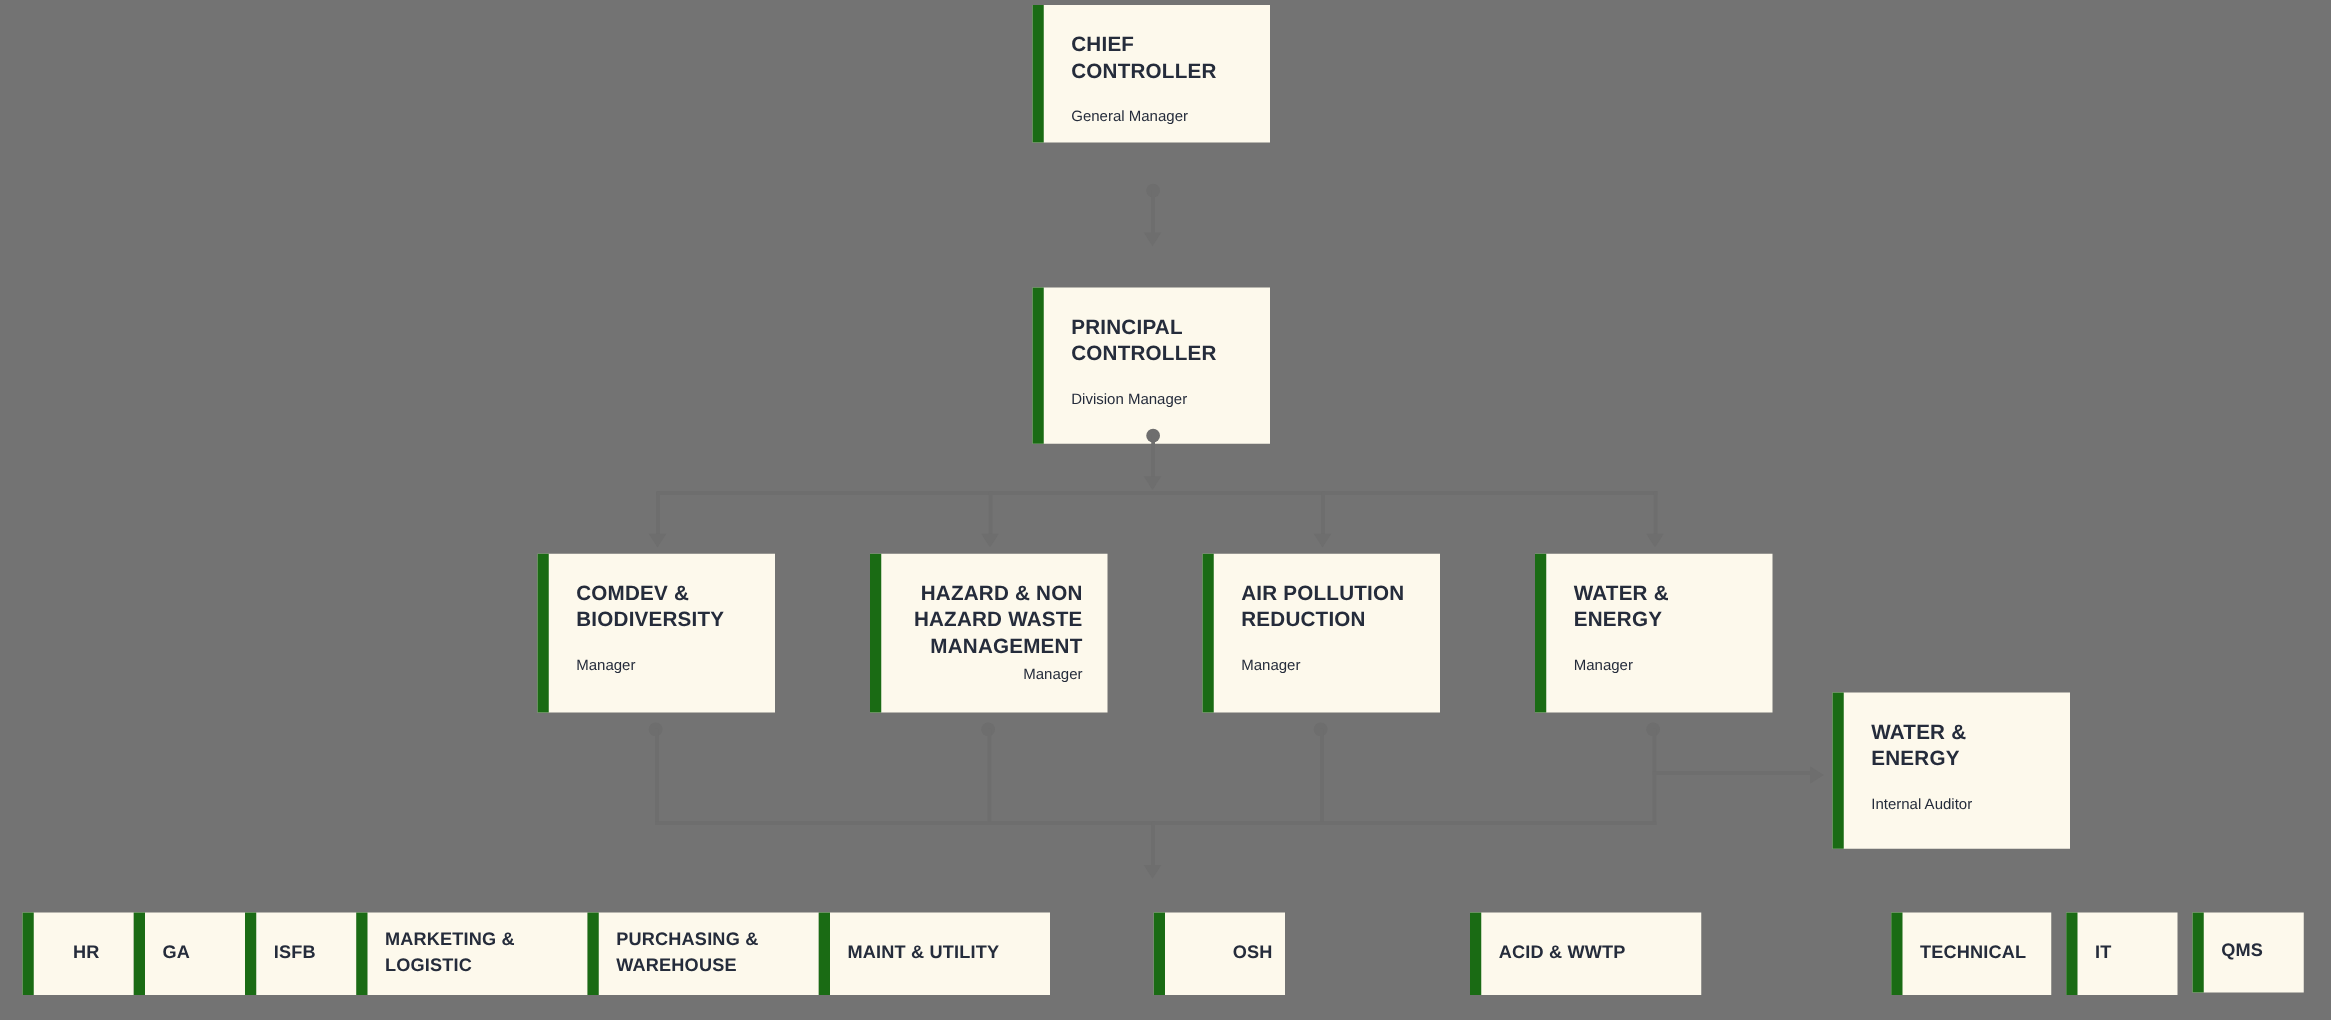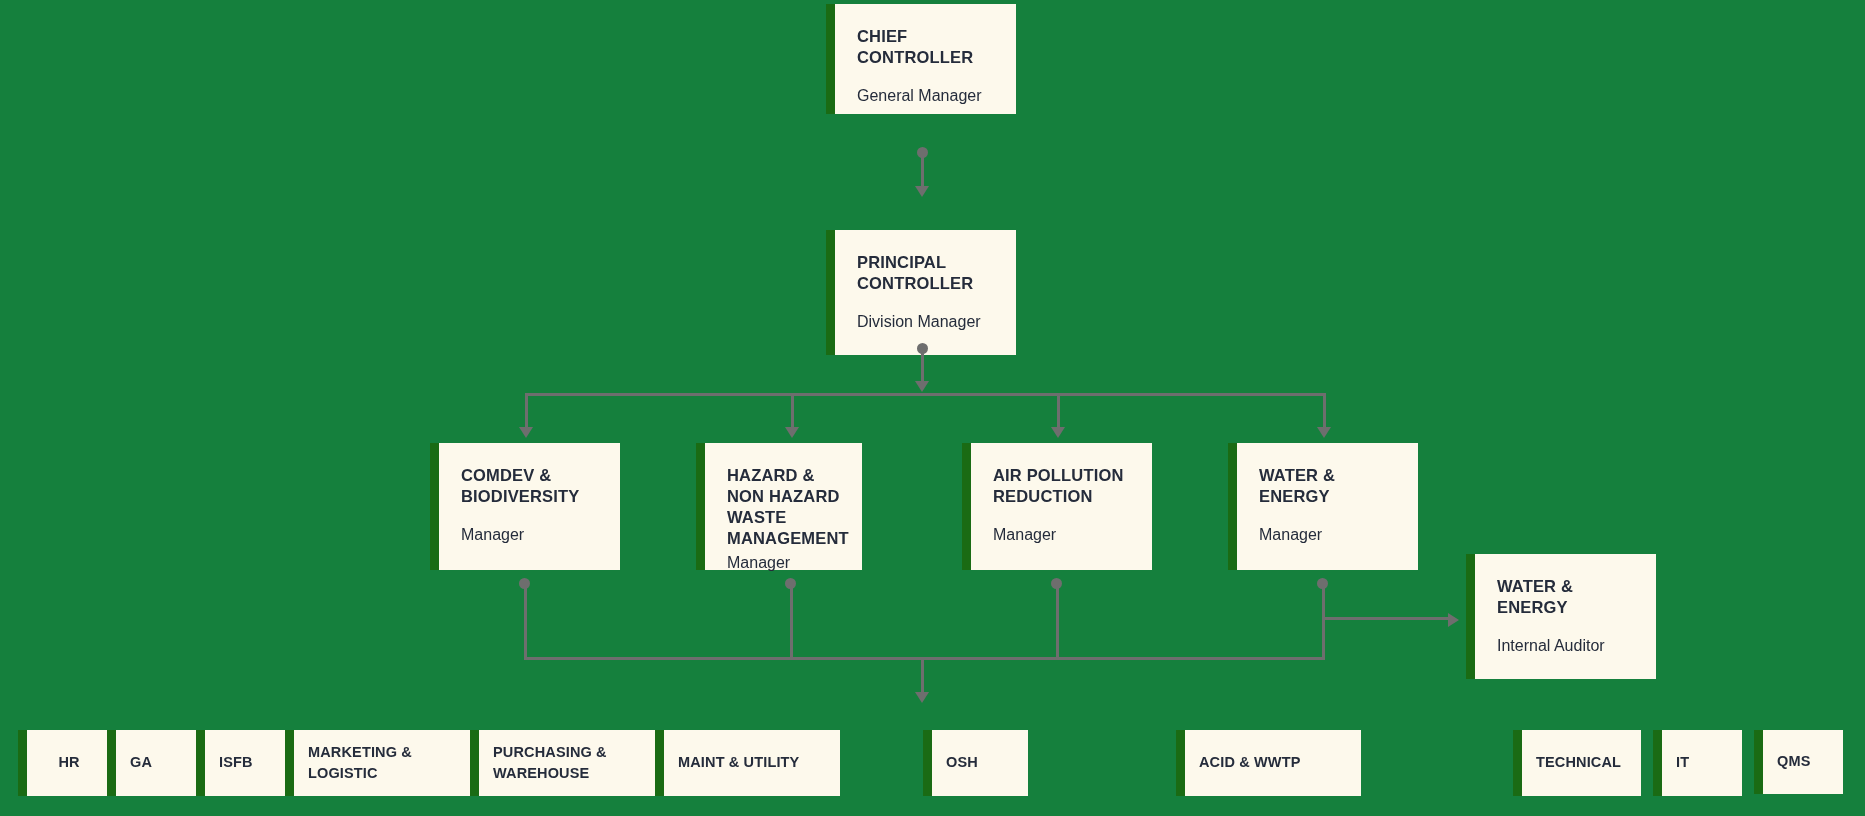--- a/index.html
+++ b/index.html
@@ -5,21 +5,21 @@
 <style>
   html, body {
     margin: 0;
     padding: 0;
     background: #000000;
   }
   #chart-root {
     position: relative;
     width: 1865px;
     height: 816px;
-    background: #15803d;
+    background: #737373;
     font-family: "Liberation Sans", sans-serif;
     overflow: hidden;
   }
 
   
   .node {
     position: absolute;
     background: #fdf9ec;
     box-sizing: border-box;
     border-left: 9px solid #1a6b14;
@@ -36,21 +36,21 @@
   }
   .node .subtitle {
     color: #252c3b;
     font-weight: 400;
     line-height: 1.3;
   }
 
   
   .node.big { padding: 22px 20px 18px 22px; }
   .node.big .title { font-size: 16.5px; }
-  .node.big .subtitle { font-size: 16px; margin-top: 18px; }
+  .node.big .subtitle { font-size: 12px; margin-top: 18px; }
   .node.big.tight .subtitle { margin-top: 4px; }
 
   
   .node.small {
     padding: 0 10px 0 14px;
     justify-content: center;
     border-left-width: 9px;
   }
   .node.small .title {
     font-size: 14.5px;
@@ -123,21 +123,21 @@
   <div class="arrow-down" style="left:1051px; top:427px;"></div>
 
   <div class="conn v" style="left:1323px; top:393px; height:40px;"></div>
   <div class="arrow-down" style="left:1317px; top:427px;"></div>
 
   <div class="node big tight" style="left:430px; top:443px; width:190px; height:127px;">
     <div class="title">COMDEV &amp; BIODIVERSITY</div>
     <div class="subtitle" style="margin-top:18px;">Manager</div>
   </div>
 
-  <div class="node big tight" style="left:696px; top:443px; width:166px; height:127px;">
+  <div class="node big tight" style="left:696px; top:443px; width:190px; height:127px;text-align:right;">
     <div class="title">HAZARD &amp; NON HAZARD WASTE MANAGEMENT</div>
     <div class="subtitle">Manager</div>
   </div>
 
   <div class="node big tight" style="left:962px; top:443px; width:190px; height:127px;">
     <div class="title">AIR POLLUTION REDUCTION</div>
     <div class="subtitle" style="margin-top:18px;">Manager</div>
   </div>
 
   <div class="node big tight" style="left:1228px; top:443px; width:190px; height:127px;">
@@ -187,21 +187,21 @@
   </div>
 
   <div class="node small" style="left:470px; top:730px; width:185px; height:66px;">
     <div class="title">PURCHASING &amp; WAREHOUSE</div>
   </div>
 
   <div class="node small" style="left:655px; top:730px; width:185px; height:66px;">
     <div class="title">MAINT &amp; UTILITY</div>
   </div>
 
-  <div class="node small" style="left:923px; top:730px; width:105px; height:66px;">
+  <div class="node small" style="left:923px; top:730px; width:105px; height:66px;text-align:right;">
     <div class="title">OSH</div>
   </div>
 
 
   <div class="node small" style="left:1176px; top:730px; width:185px; height:66px;">
     <div class="title">ACID &amp; WWTP</div>
   </div>
 
 
   <div class="node small" style="left:1513px; top:730px; width:128px; height:66px;">

